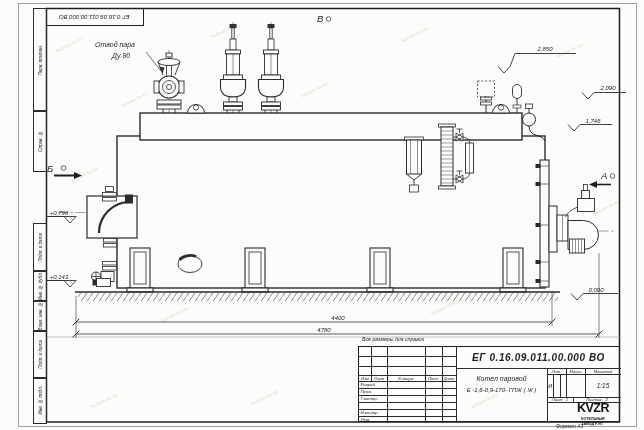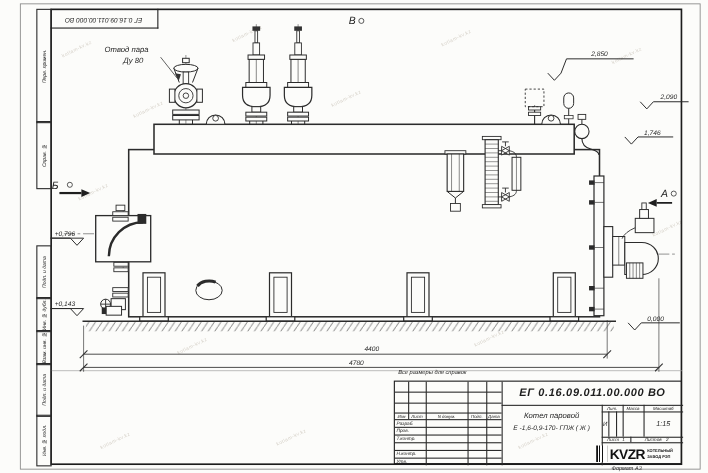--- a/index.html
+++ b/index.html
@@ -19,21 +19,21 @@
   .note{position:absolute;left:362px;top:336px;font-size:5.2px;font-style:italic;}
   .tb{position:absolute;left:358px;top:346px;width:262px;height:76px;border:1.4px solid #1c1c1c;
       box-sizing:border-box;background:transparent;}
   .tb .vl,.tb .hl{position:absolute;background:#2b2b2b;}
   .tb .vl{width:0.8px;}
   .tb .hl{height:0.8px;}
   .tb .txt{position:absolute;font-style:italic;white-space:nowrap;}
   .tb .cntr{display:flex;align-items:center;justify-content:center;text-align:center;}
   .docnum{font-size:10px;font-weight:bold;letter-spacing:.6px;}
   .barcode{width:10px;height:15px;background:repeating-linear-gradient(90deg,#111 0 1.6px,#fff 1.6px 2.6px,#111 2.6px 3.4px,#fff 3.4px 5px);}
-  .logo{position:absolute;left:182px;top:56px;width:72px;height:19px;display:flex;align-items:center;justify-content:center;gap:2px;}
+  .logo{position:absolute;left:198px;top:56px;width:72px;height:19px;display:flex;align-items:center;justify-content:center;gap:2px;flex-direction:column;}
   .logoname{font-size:12.5px;font-weight:bold;letter-spacing:-.5px;font-style:normal;color:#111;}
   .logotag{font-size:3.6px;font-weight:bold;line-height:1.15;font-style:normal;color:#111;}
   .fmt{position:absolute;left:556px;top:422.5px;font-size:5px;font-style:italic;}
 </style>
 </head>
 <body>
 
 <div class="sheet">
 
   <span class="wm" style="left:55px;top:42px">kotlam-kv.kz</span>

